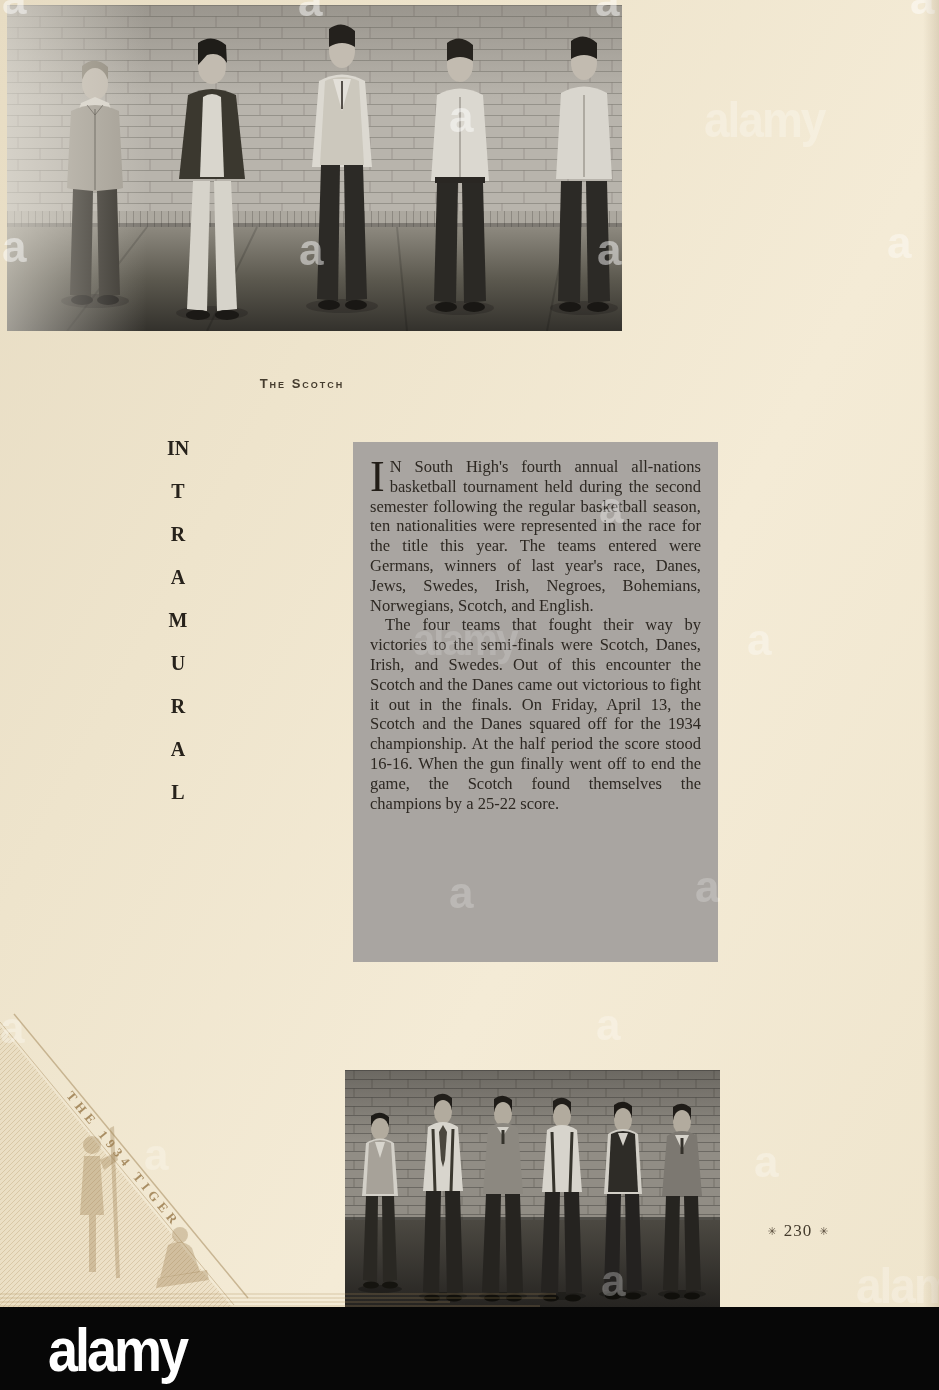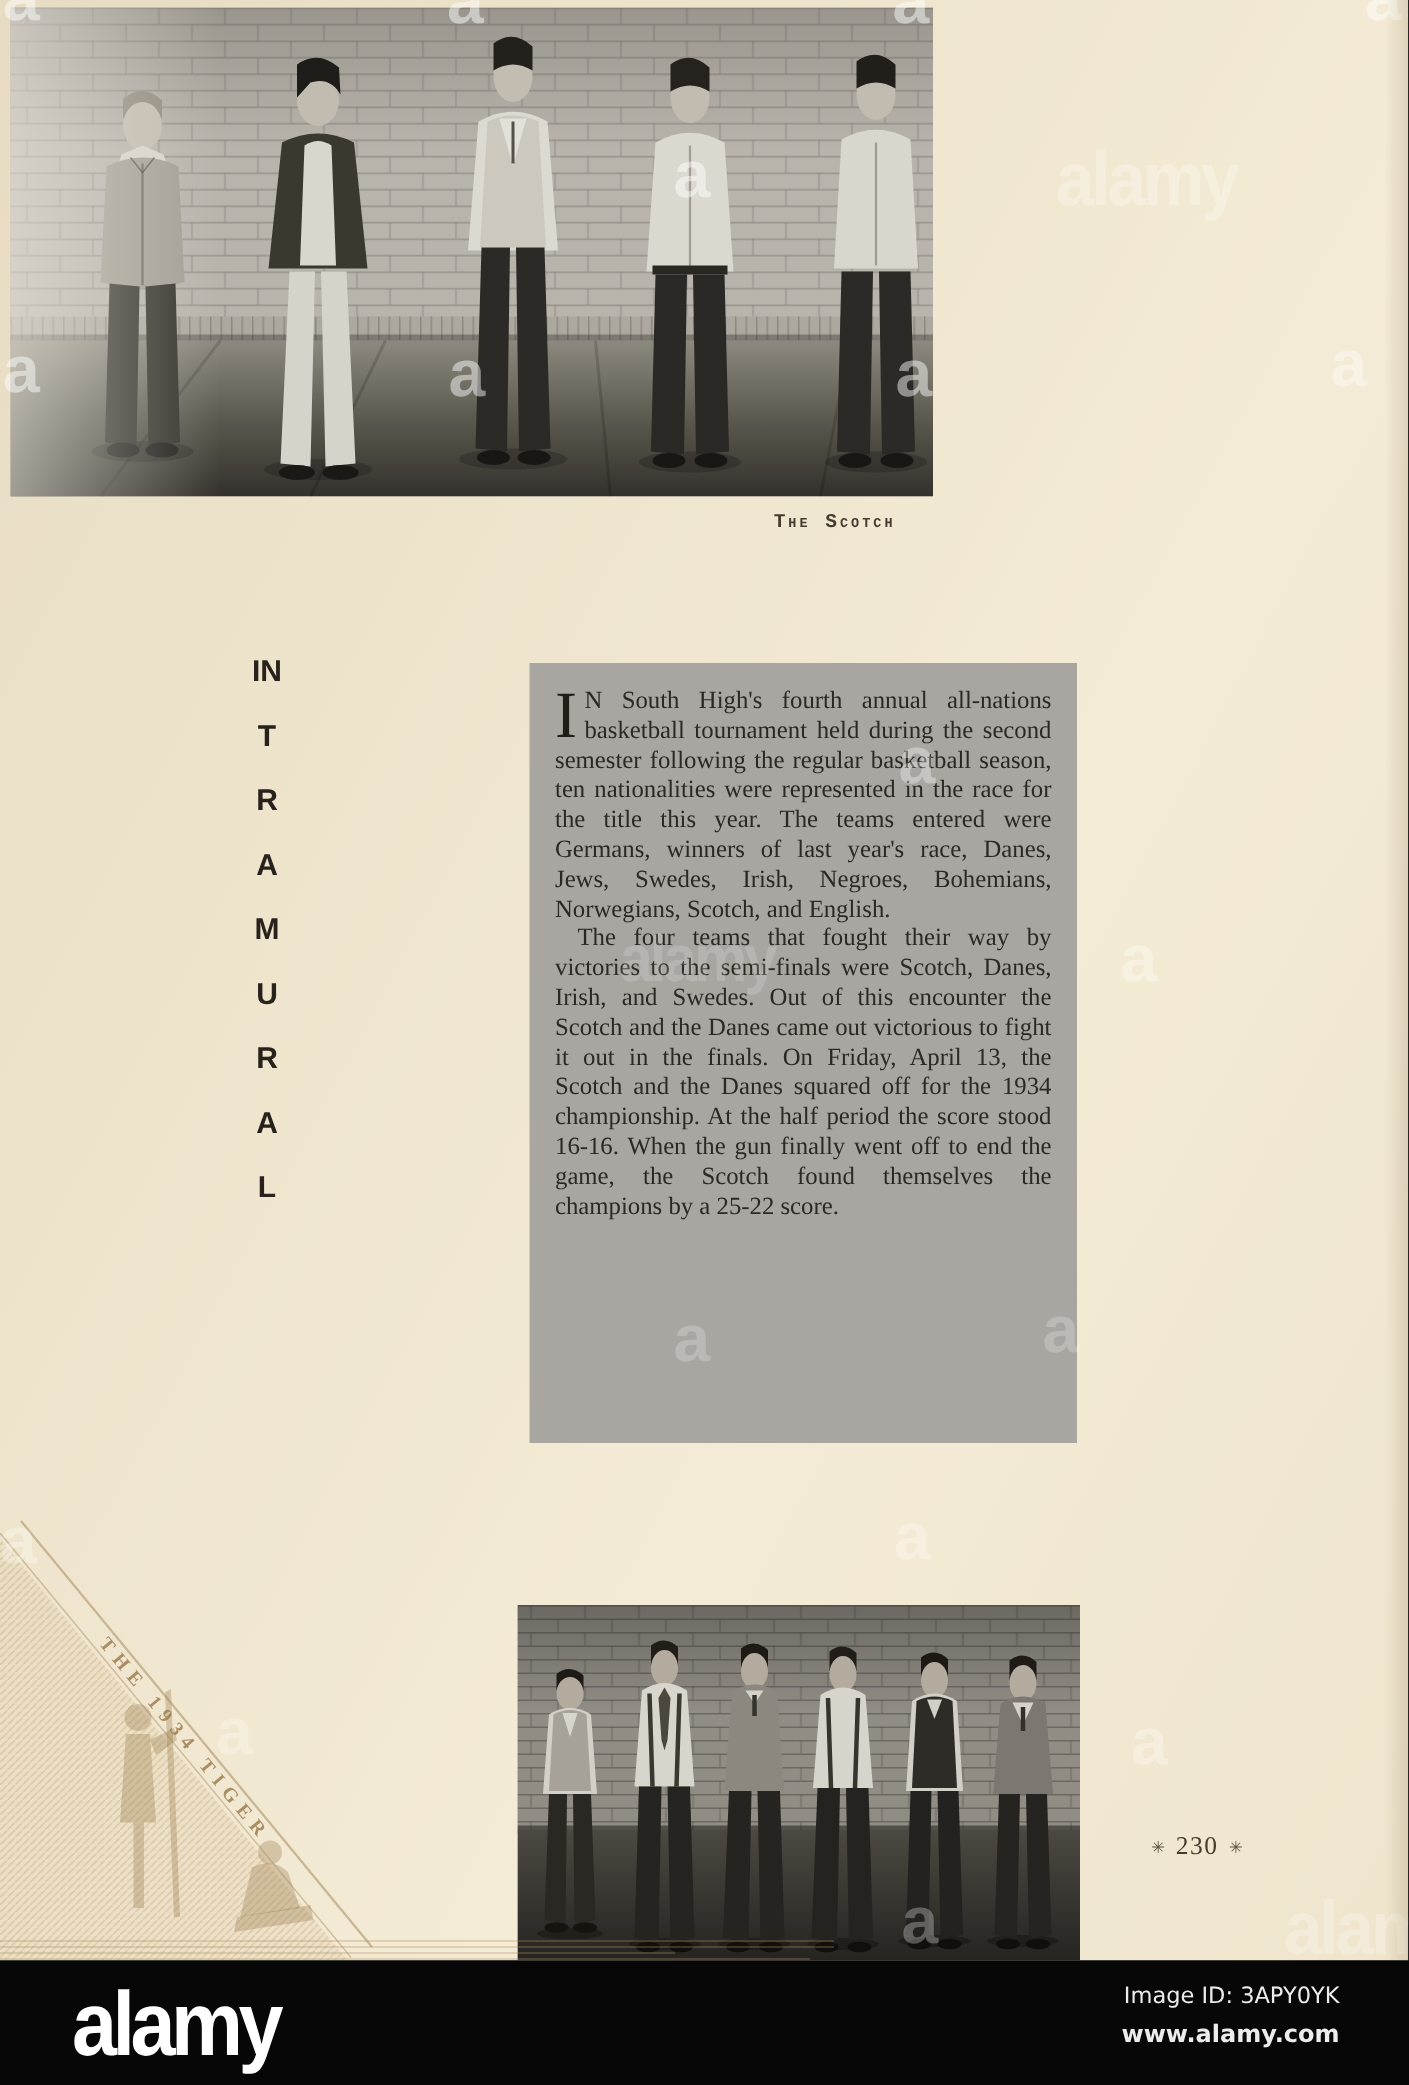--- a/index.html
+++ b/index.html
@@ -7,27 +7,27 @@
          font-family:"Liberation Serif",serif;}
   
   .page{position:absolute;left:0;top:0;width:939px;height:1307px;overflow:hidden;
         background:linear-gradient(118deg,#e7dcc3 0%,#eee4cc 30%,#f4ebd6 62%,#efe5cd 100%);}
   .edge-right{position:absolute;right:0;top:0;width:16px;height:1307px;
         background:linear-gradient(to left,rgba(130,108,74,.20),rgba(130,108,74,0));pointer-events:none;}
   
   .photo-top{position:absolute;left:7px;top:5px;width:615px;height:326px;display:block;}
   .photo-bottom{position:absolute;left:345px;top:1070px;width:375px;height:237px;display:block;}
   
-  .caption{position:absolute;font-family:Liberation Mono, monospace;font-weight:600;
-           font-size:13px;font-variant:small-caps;letter-spacing:2px;color:#453c2e;text-align:right;}
+  .caption{position:absolute;font-family:Liberation Sans, sans-serif;font-weight:600;
+           font-size:13px;font-variant:small-caps;letter-spacing:2px;color:#453c2e;text-align:center;margin-top:36px;}
   .caption-top{left:7px;top:340px;width:590px;}
   .caption-bottom{left:300px;top:1036px;width:430px;}
   
   .vtitle{position:absolute;left:165px;top:427px;width:26px;text-align:center;
-          font-family:Liberation Sans, sans-serif;font-weight:700;font-size:20px;
+          font-family:Liberation Serif, serif;font-weight:700;font-size:20px;
           line-height:43px;word-break:break-all;color:#27221b;}
   
   .article{position:absolute;left:353px;top:442px;width:365px;height:520px;box-sizing:border-box;
            background:#a9a5a1;padding:15px 17px 0 17px;}
   .article p{margin:0;font-size:16.5px;line-height:19.8px;text-align:justify;color:#2d2822;}
   .article p.pind{text-indent:15px;}
   .dropcap{float:left;font-size:44px;line-height:33px;padding:3px 5px 0 0;color:#221d17;}
   
   .pagenum{position:absolute;left:748px;top:1221px;width:100px;display:flex;gap:7px;
            align-items:center;justify-content:center;color:#453c2d;}
@@ -317,18 +317,14 @@
     <div class="wm wm-a" style="left:144px;top:1130px;opacity:.5">a</div>
     <div class="wm wm-a" style="left:754px;top:1137px;opacity:.6">a</div>
     <div class="wm wm-a" style="left:601px;top:1256px;opacity:.6">a</div>
     <div class="wm wm-word" style="left:856px;top:1258px;opacity:.5">alamy</div>
 
     <div class="edge-right"></div>
   </div>
 
   <div class="footer">
     <div class="logo">alamy</div>
-    <div class="meta">
-      <div class="imgid">Image ID: 3APY0YK</div>
-      <div class="url">www.alamy.com</div>
-    </div>
   </div>
 </div>
 
 </body></html>

